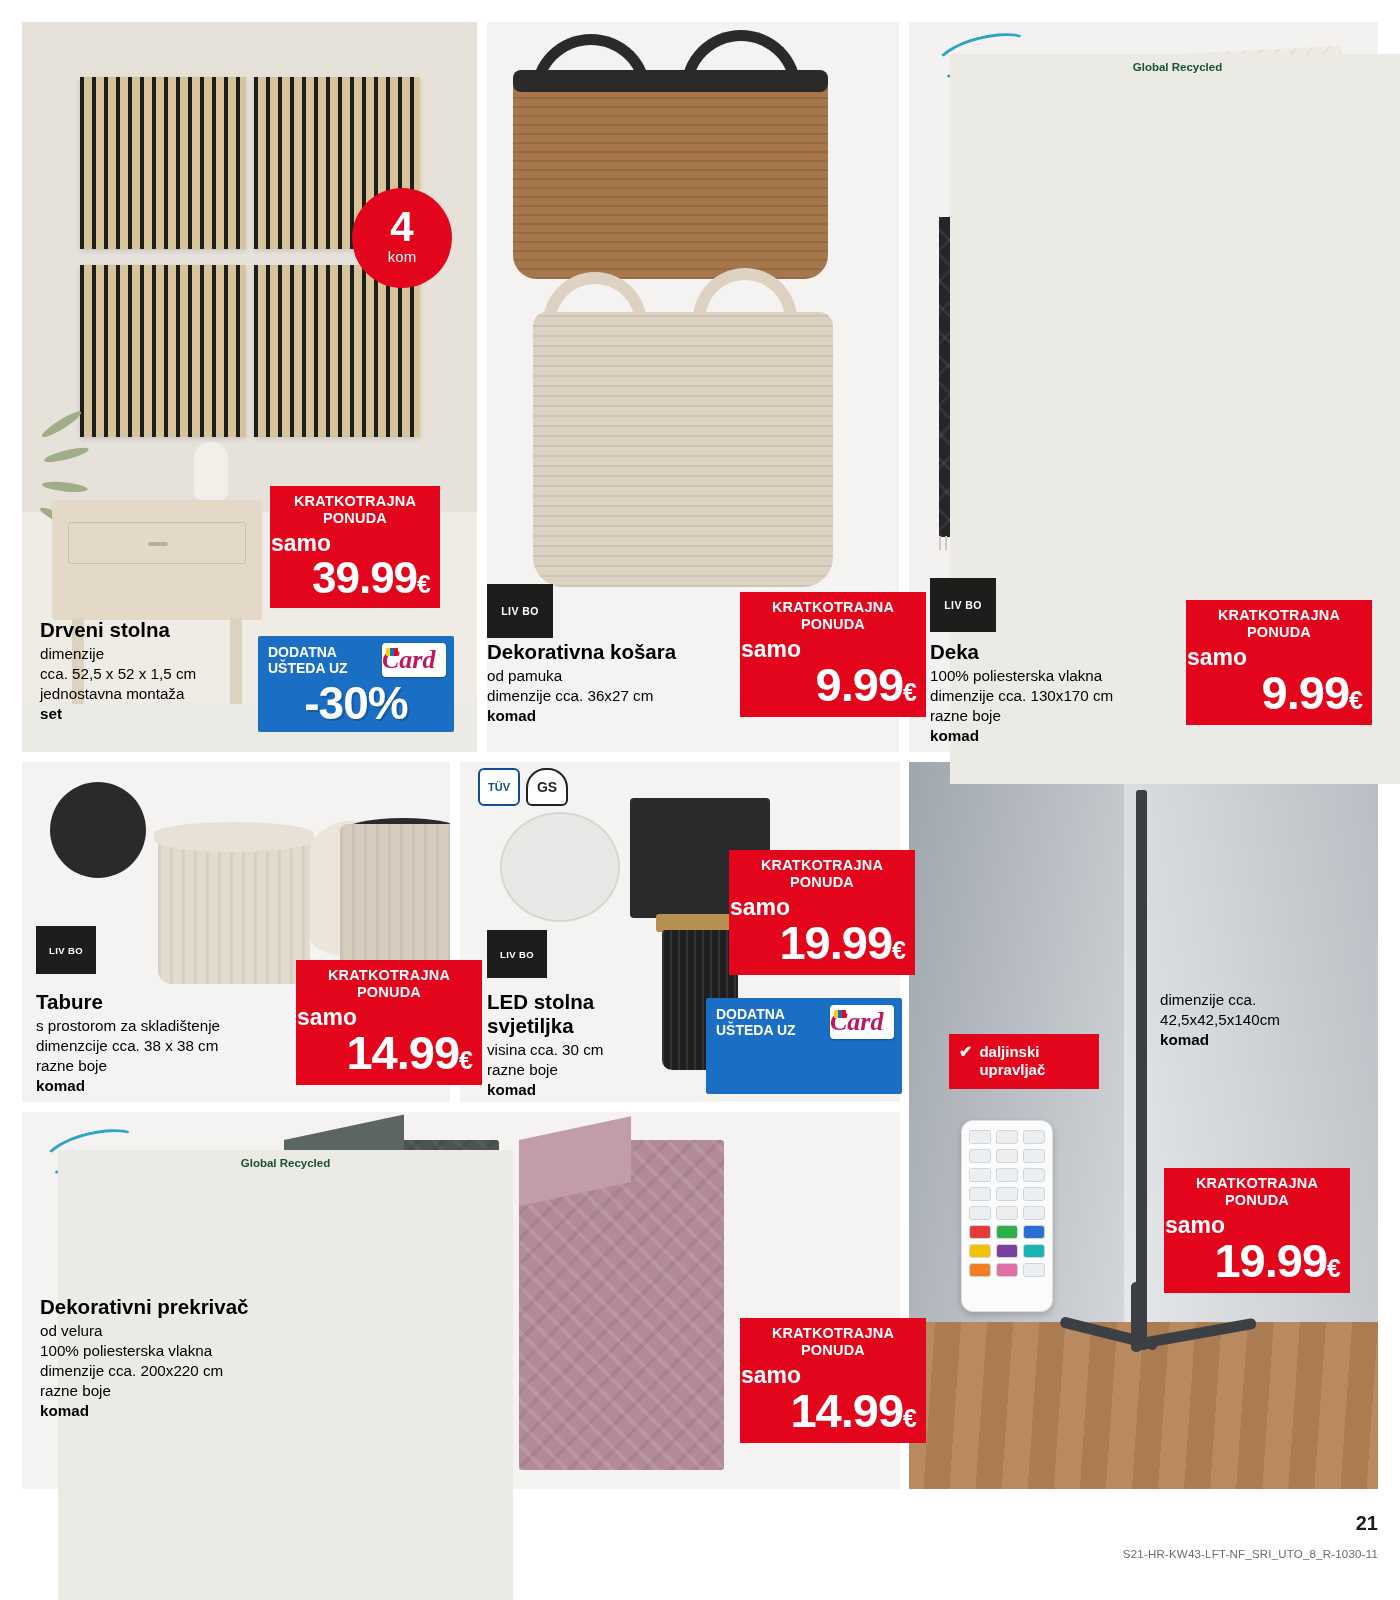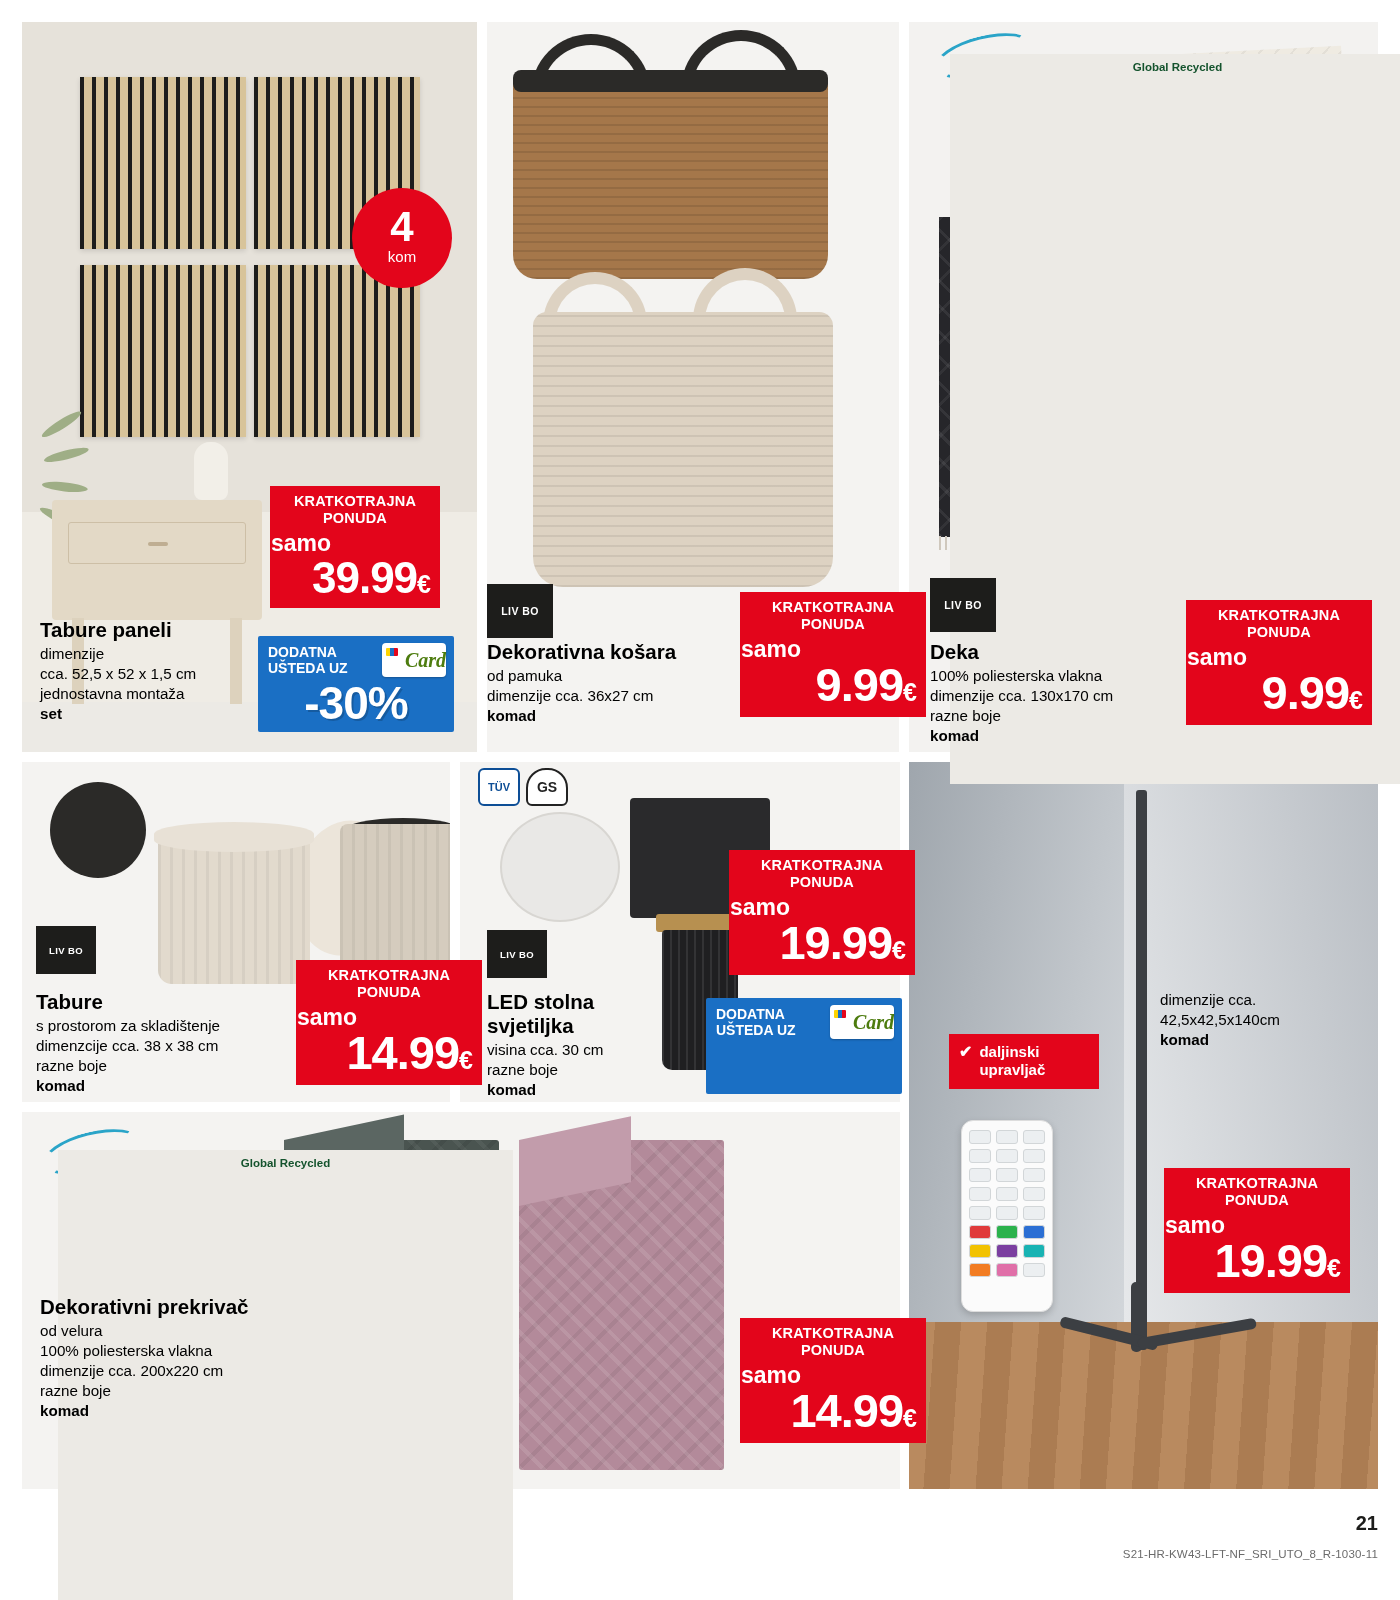--- a/index.html
+++ b/index.html
@@ -89,26 +89,26 @@
     font-weight: bold;
     letter-spacing: -1px;
     text-shadow: 2px 2px 0 rgba(0,0,0,.18);
   }
   .lidlcard {
     position: absolute;
     right: 8px; top: 7px;
     width: 64px; height: 34px;
     background: #fff;
     border-radius: 4px;
-    color: #4d7c0f;
+    color: #be185d;
     font-family: "Liberation Serif", serif;
     font-style: italic;
     font-weight: bold;
-    font-size: 20px;
-    text-align: right;
+    font-size: 26px;
+    text-align: left;
     line-height: 34px;
     box-shadow: 0 1px 2px rgba(0,0,0,.25);
   }
   .lidlcard:before {
     content: "";
     position: absolute;
     left: 4px; top: 5px;
     width: 12px; height: 8px;
     background: linear-gradient(90deg,#ffd400 0 33%, #1a6fc4 33% 66%, #e3051b 66% 100%);
     border-radius: 1px;
@@ -388,21 +388,21 @@
     </div>
     <div class="vase"></div>
   </div>
 
   <div class="kombadge" style="left:352px; top:188px;">
     <div class="num">4</div>
     <div class="kom">kom</div>
   </div>
 
   <div class="ptext" style="left:40px; top:618px; width:235px;">
-    <div class="title">Tabure paneli</div>
+    <div class="title">Drveni stolna</div>
     <div class="line">dimenzije</div>
     <div class="line">cca. 52,5 x 52 x 1,5 cm</div>
     <div class="line">jednostavna montaža</div>
     <div class="unit">set</div>
   </div>
 
   <div class="badge" style="left:270px; top:486px;">
     <div class="kp">KRATKOTRAJNA PONUDA</div>
     <div class="samo">samo</div>
     <div class="price"><span>39.99</span><span class="eur">€</span></div>

